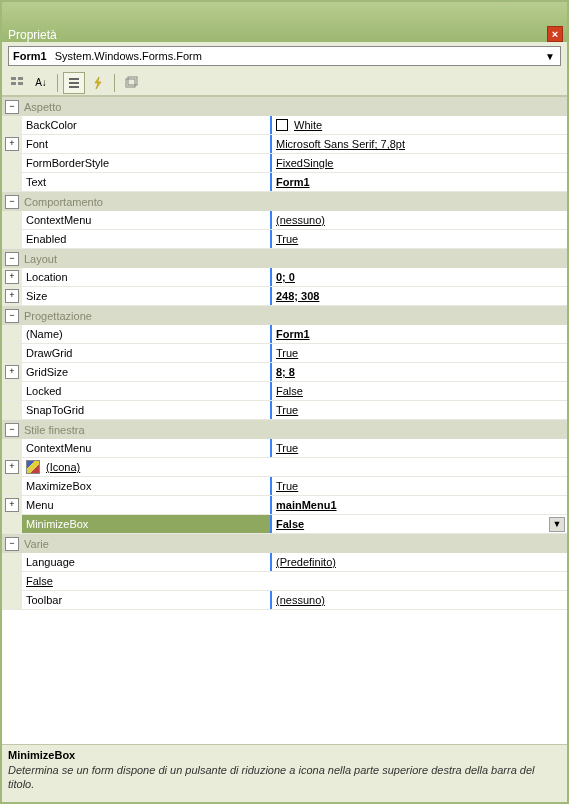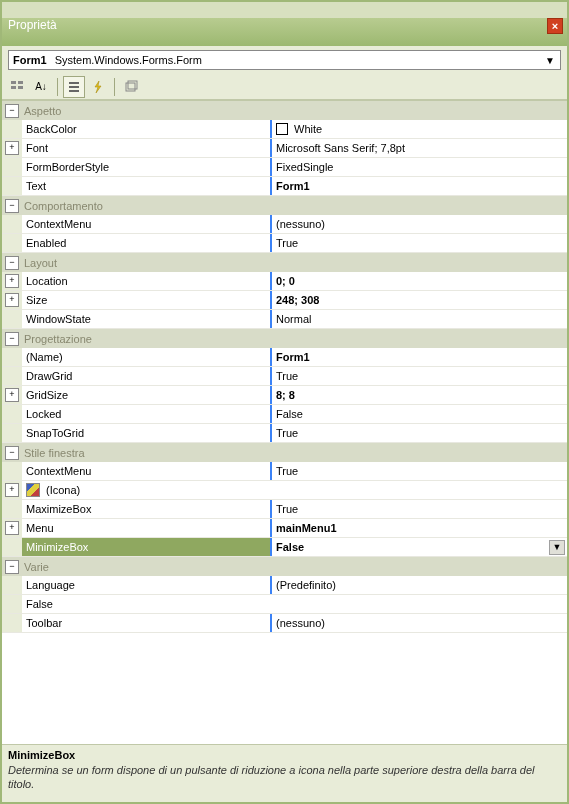--- a/index.html
+++ b/index.html
@@ -13,28 +13,27 @@
 }
 .window {
   width: 569px;
   height: 804px;
   background: #d8e0c0;
   border: 2px solid #a0b878;
   display: flex;
   flex-direction: column;
 }
 .titlebar {
-  height: 28px;
+  height: 40px;
   background: linear-gradient(#b8cc90, #9cb870);
   color: #fff;
   display: flex;
-  align-items: flex-start;
+  align-items: flex-end;
   padding: 0 4px 0 6px;
   font-size: 12px;
-  margin-top: 16px;
 }
 .titlebar .title { flex: 1; }
 .close-btn {
   width: 16px; height: 16px;
   background: #d04020;
   color: #fff;
   font-size: 11px;
   line-height: 14px;
   text-align: center;
   border: 1px solid #a03010;
@@ -132,20 +131,21 @@
   border-right: 2px solid #3b82f6;
 }
 .prop-row.selected .name-cell { color: #fff; }
 .val-cell {
   flex: 1;
   padding-left: 4px;
   display: flex;
   align-items: center;
   background: #fff;
   position: relative;
+  text-decoration: underline;
 }
 .val-cell.bold { font-weight: bold; }
 .color-swatch {
   width: 12px; height: 12px;
   background: #fff;
   border: 1px solid #000;
   margin-right: 6px;
 }
 .icon-swatch {
   width: 14px; height: 14px;
@@ -297,27 +297,20 @@
       </div>
       <div class="prop-row">
         <div class="exp-cell">
           <div class="expand-box">+</div>
         </div>
         <div class="name-cell">Size</div>
         <div class="val-cell bold">
           <span>248; 308</span>
         </div>
       </div>
-      <div class="prop-row">
-        <div class="exp-cell"></div>
-        <div class="name-cell">WindowState</div>
-        <div class="val-cell">
-          <span>Normal</span>
-        </div>
-      </div>
       <div class="cat-row">
         <div class="expand-box">−</div>
         <span class="cat-label">Progettazione</span>
       </div>
       <div class="prop-row">
         <div class="exp-cell"></div>
         <div class="name-cell">(Name)</div>
         <div class="val-cell bold">
           <span>Form1</span>
         </div>

